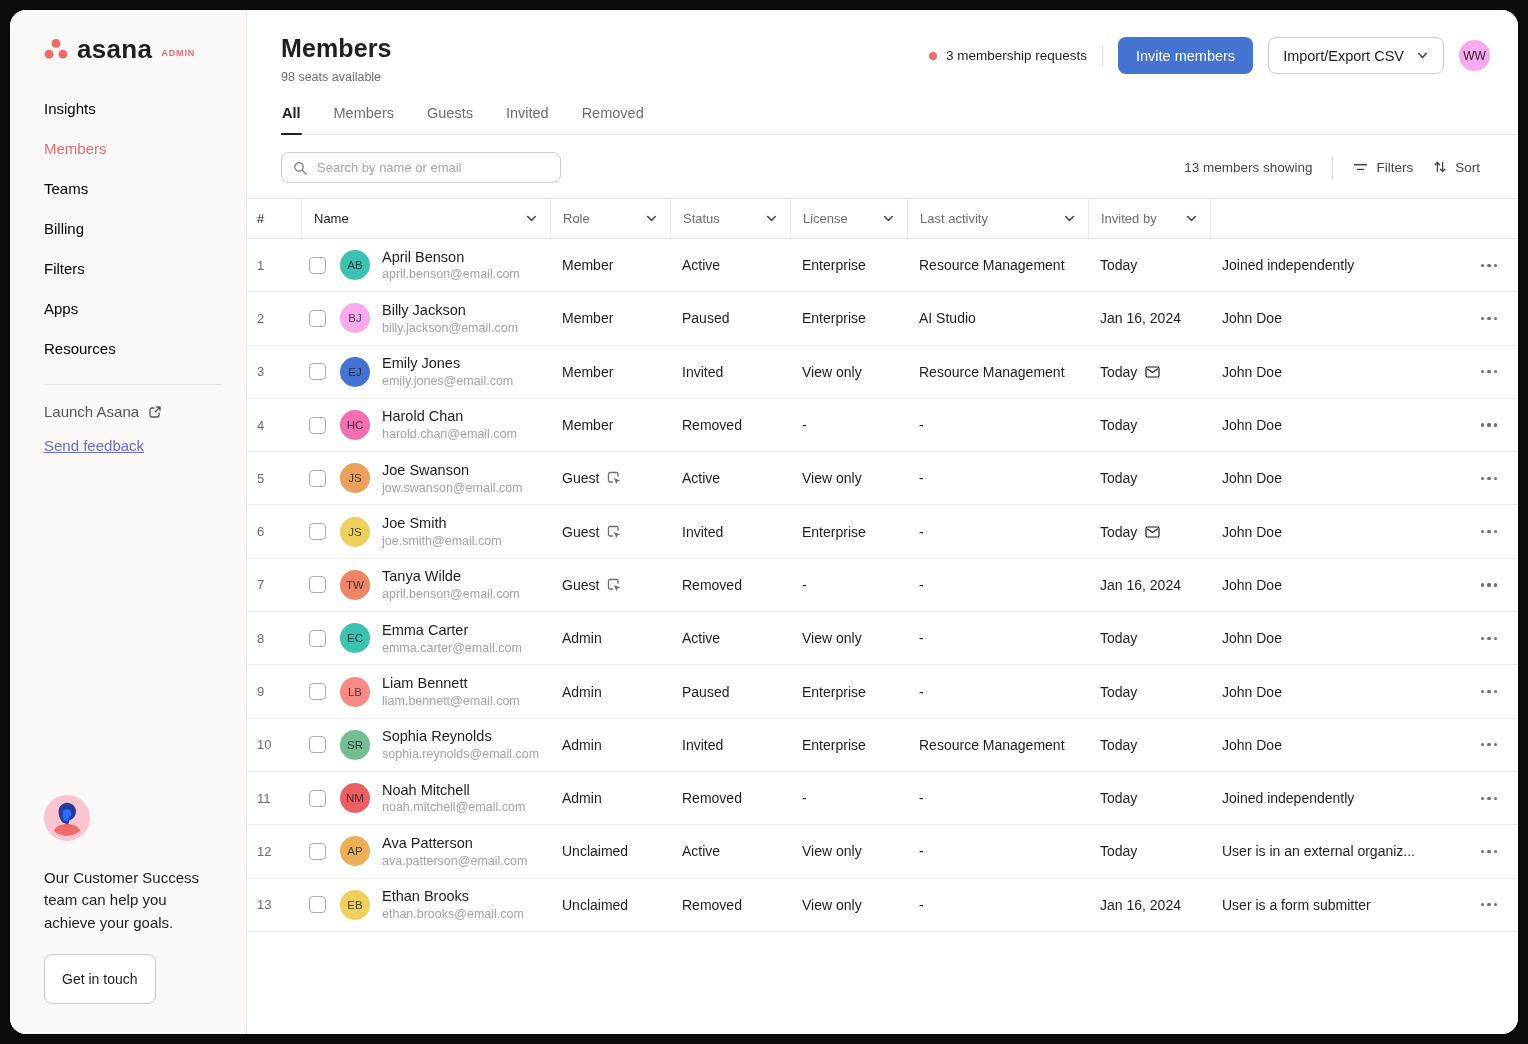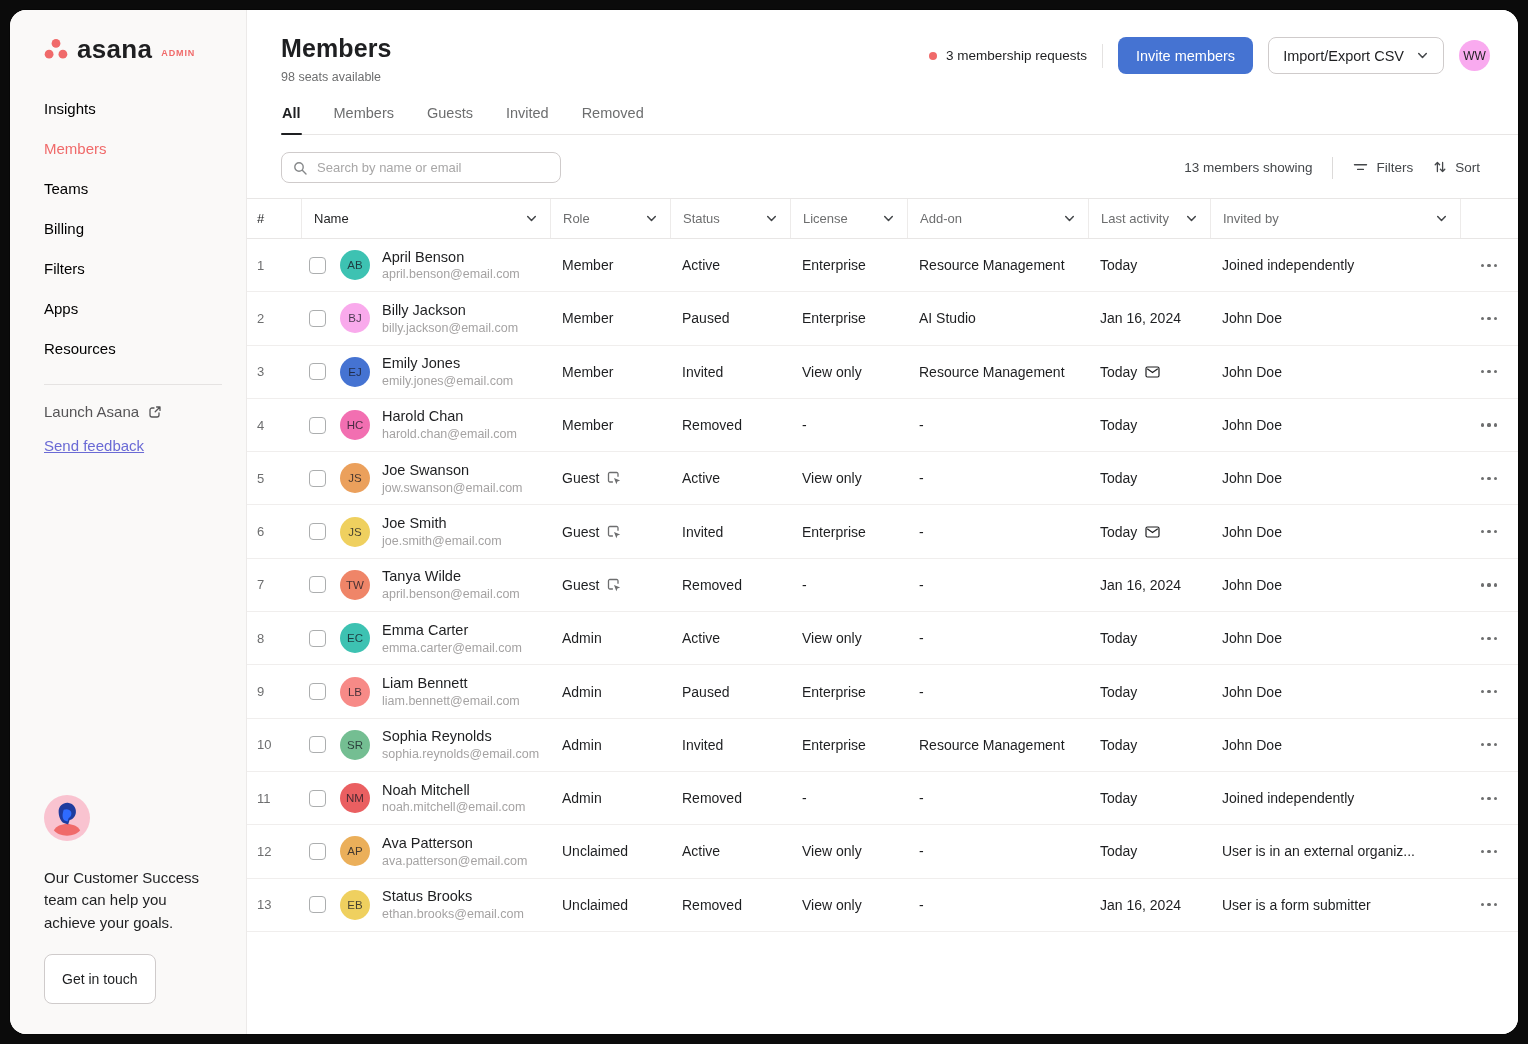--- a/index.html
+++ b/index.html
@@ -233,28 +233,20 @@
           </div>
           <div class="h-cell">
             <span>License</span>
             <span class="icon">
               <svg width="13" height="13" viewBox="0 0 12 12" fill="none">
                 <path d="M2.5 4.2 6 7.8l3.5-3.6" stroke="#44474A" stroke-width="1.4" stroke-linecap="round" stroke-linejoin="round"></path>
               </svg>
             </span>
           </div>
           <div class="h-cell">
-            <span>Add-on</span>
-            <span class="icon">
-              <svg width="13" height="13" viewBox="0 0 12 12" fill="none">
-                <path d="M2.5 4.2 6 7.8l3.5-3.6" stroke="#44474A" stroke-width="1.4" stroke-linecap="round" stroke-linejoin="round"></path>
-              </svg>
-            </span>
-          </div>
-          <div class="h-cell">
             <span>Last activity</span>
             <span class="icon">
               <svg width="13" height="13" viewBox="0 0 12 12" fill="none">
                 <path d="M2.5 4.2 6 7.8l3.5-3.6" stroke="#44474A" stroke-width="1.4" stroke-linecap="round" stroke-linejoin="round"></path>
               </svg>
             </span>
           </div>
           <div class="h-cell">
             <span>Invited by</span>
             <span class="icon">
@@ -631,21 +623,21 @@
                 <i></i>
               </span>
             </div>
           </div>
           <div class="grid-row">
             <div class="c num">13</div>
             <div class="name-cell">
               <span class="checkbox" role="checkbox" aria-checked="false"></span>
               <span class="avatar" style="background: rgb(239, 208, 95);">EB</span>
               <div>
-                <div class="nm">Status Brooks</div>
+                <div class="nm">Ethan Brooks</div>
                 <div class="em">ethan.brooks@email.com</div>
               </div>
             </div>
             <div class="cell-flex">
               <span>Unclaimed</span>
             </div>
             <div class="c">Removed</div>
             <div class="c">View only</div>
             <div class="c">-</div>
             <div class="cell-flex">

